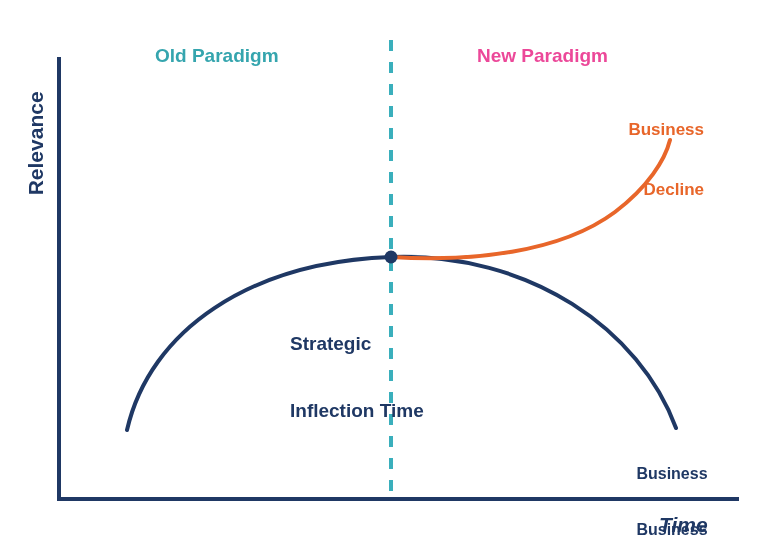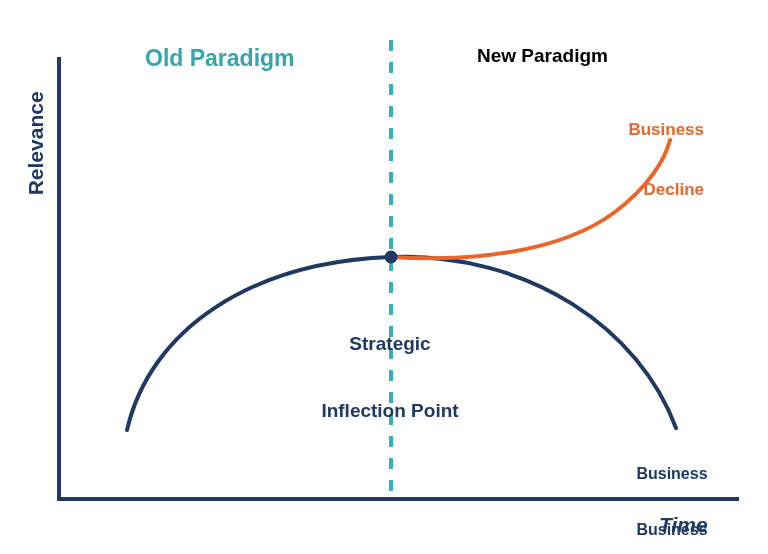--- a/index.html
+++ b/index.html
@@ -44,28 +44,28 @@
     transform-origin: center center;
   }
   #label-xlabel {
     font-size: 21px;
     color: #1F3864;
     left: 659px;
     top: 513px;
     font-style: italic;
   }
   #label-old-paradigm {
-    font-size: 23px;
+    font-size: 19px;
     color: #35A5AE;
-    left: 145px;
+    left: 155px;
     top: 45px;
   }
   #label-new-paradigm {
     font-size: 19px;
-    color: #000000;
+    color: #ec4899;
     left: 477px;
     top: 45px;
   }
   #label-business-growth {
     font-size: 17px;
     color: #E8662A;
     left: 624px;
     top: 80px;
     width: 80px;
     text-align: right;
@@ -77,21 +77,21 @@
     top: 427px;
     width: 80px;
     text-align: center;
   }
   #label-inflection {
     font-size: 19px;
     color: #1F3864;
     left: 290px;
     top: 288px;
     width: 200px;
-    text-align: center;
+    text-align: left;
   }
 </style>
 </head>
 <body>
 
 <div id="chart-root">
 
   <svg id="chart-svg" viewBox="0 0 768 554">
 
     <line x1="59" y1="57" x2="59" y2="499" stroke="#1F3864" stroke-width="4" stroke-linecap="butt"></line>
@@ -120,16 +120,16 @@
     <div>Decline</div>
   </div>
 
   <div class="lbl" id="label-business-decline">
     <div>Business</div>
     <div>Business</div>
   </div>
 
   <div class="lbl" id="label-inflection">
     <div>Strategic</div>
-    <div>Inflection Point</div>
+    <div>Inflection Time</div>
   </div>
 
 </div>
 
 </body></html>

